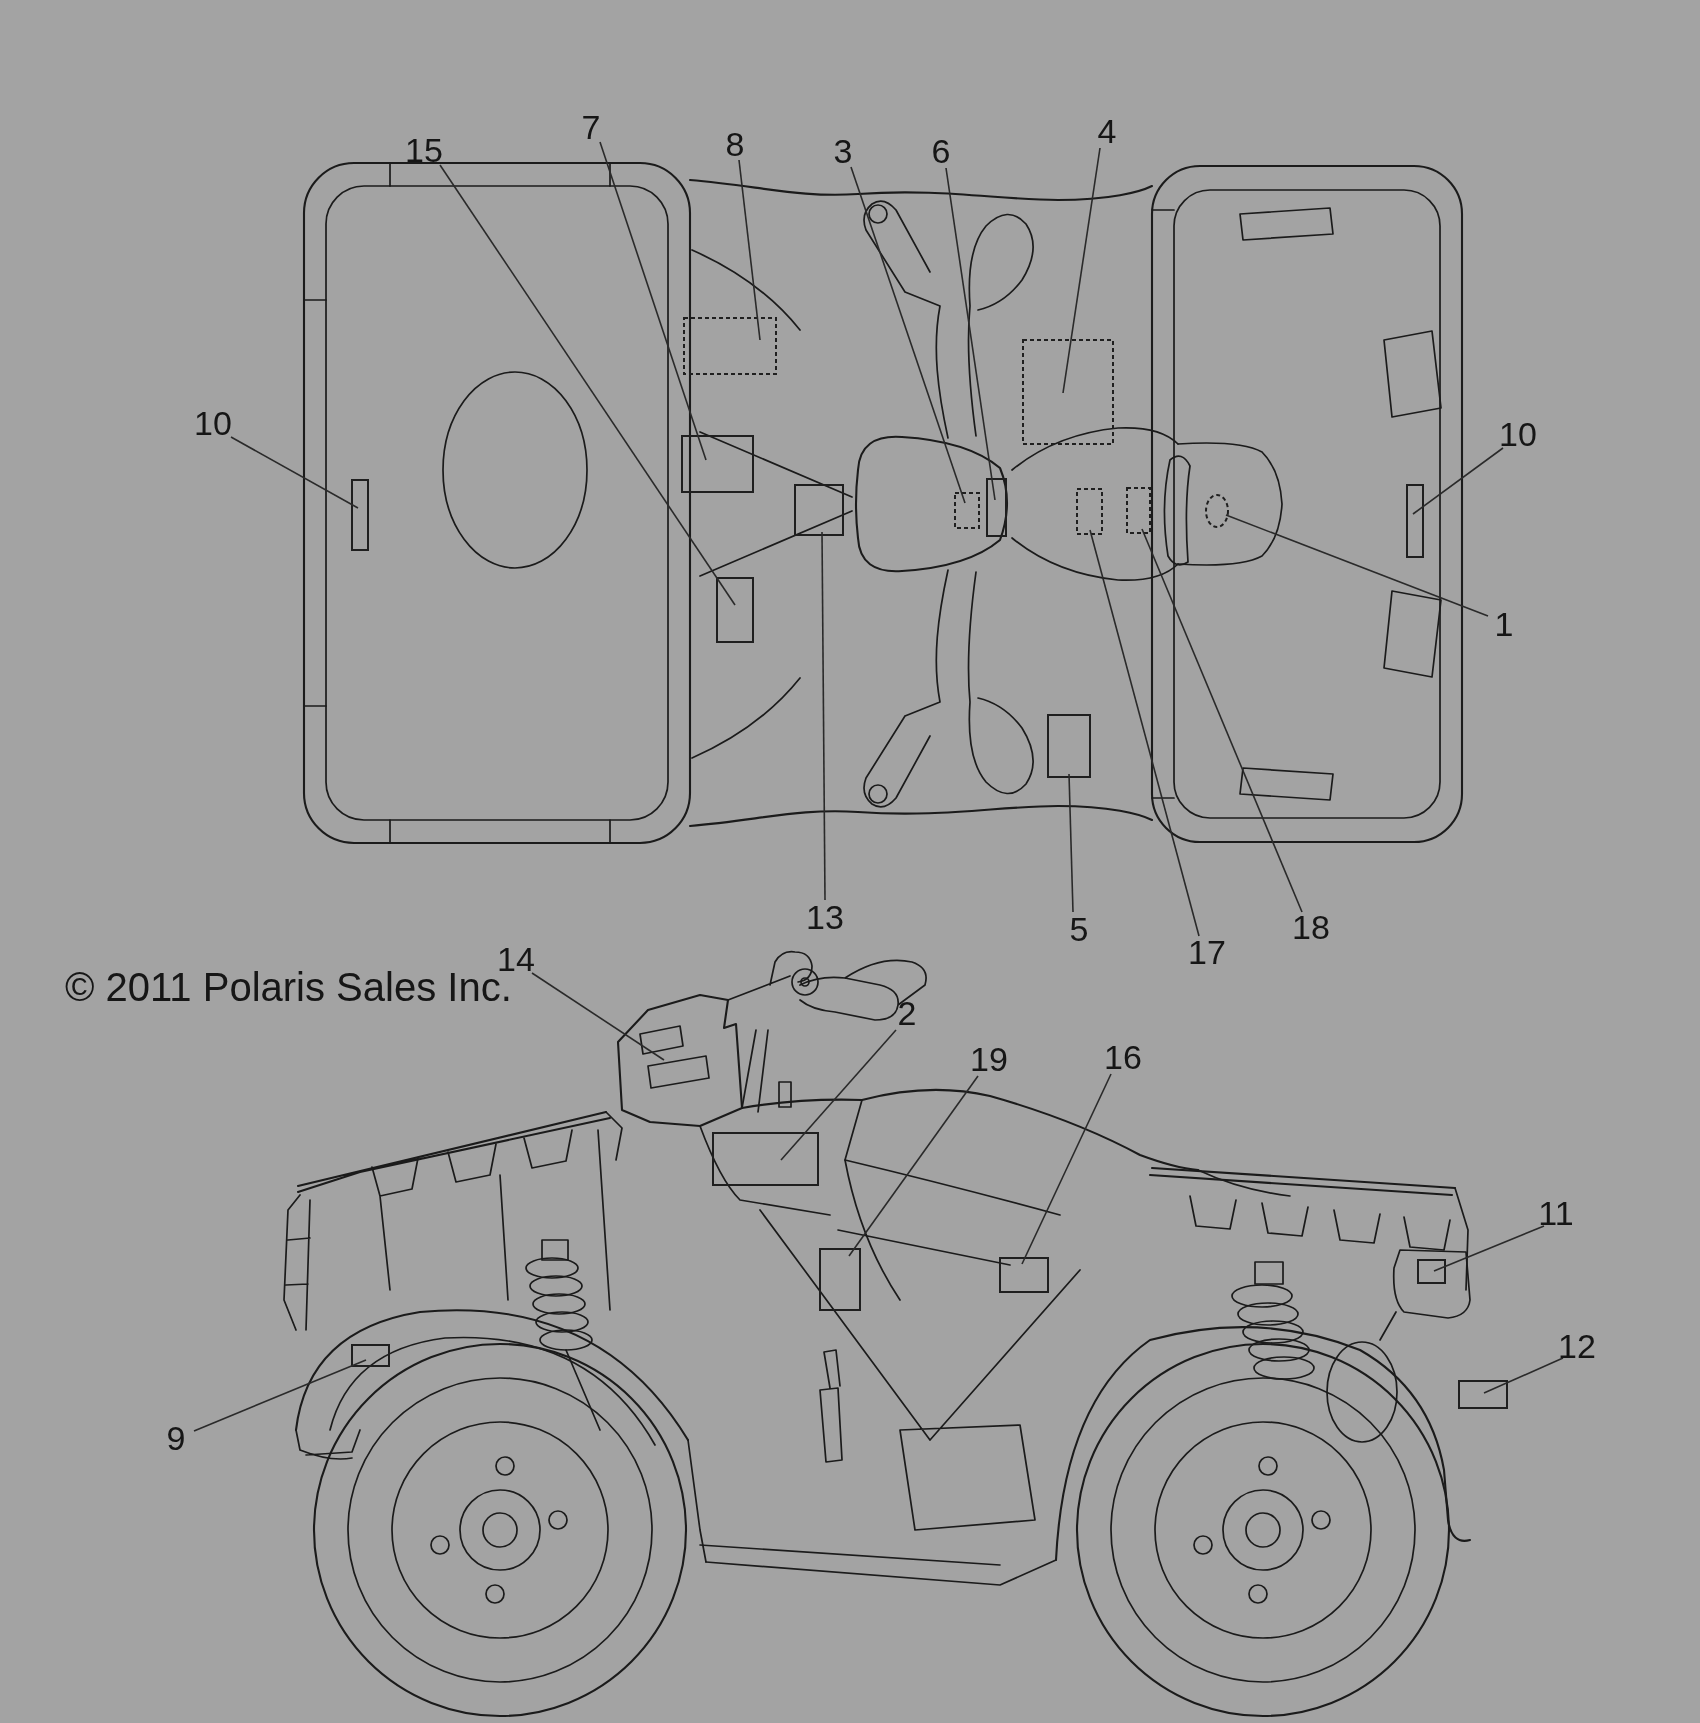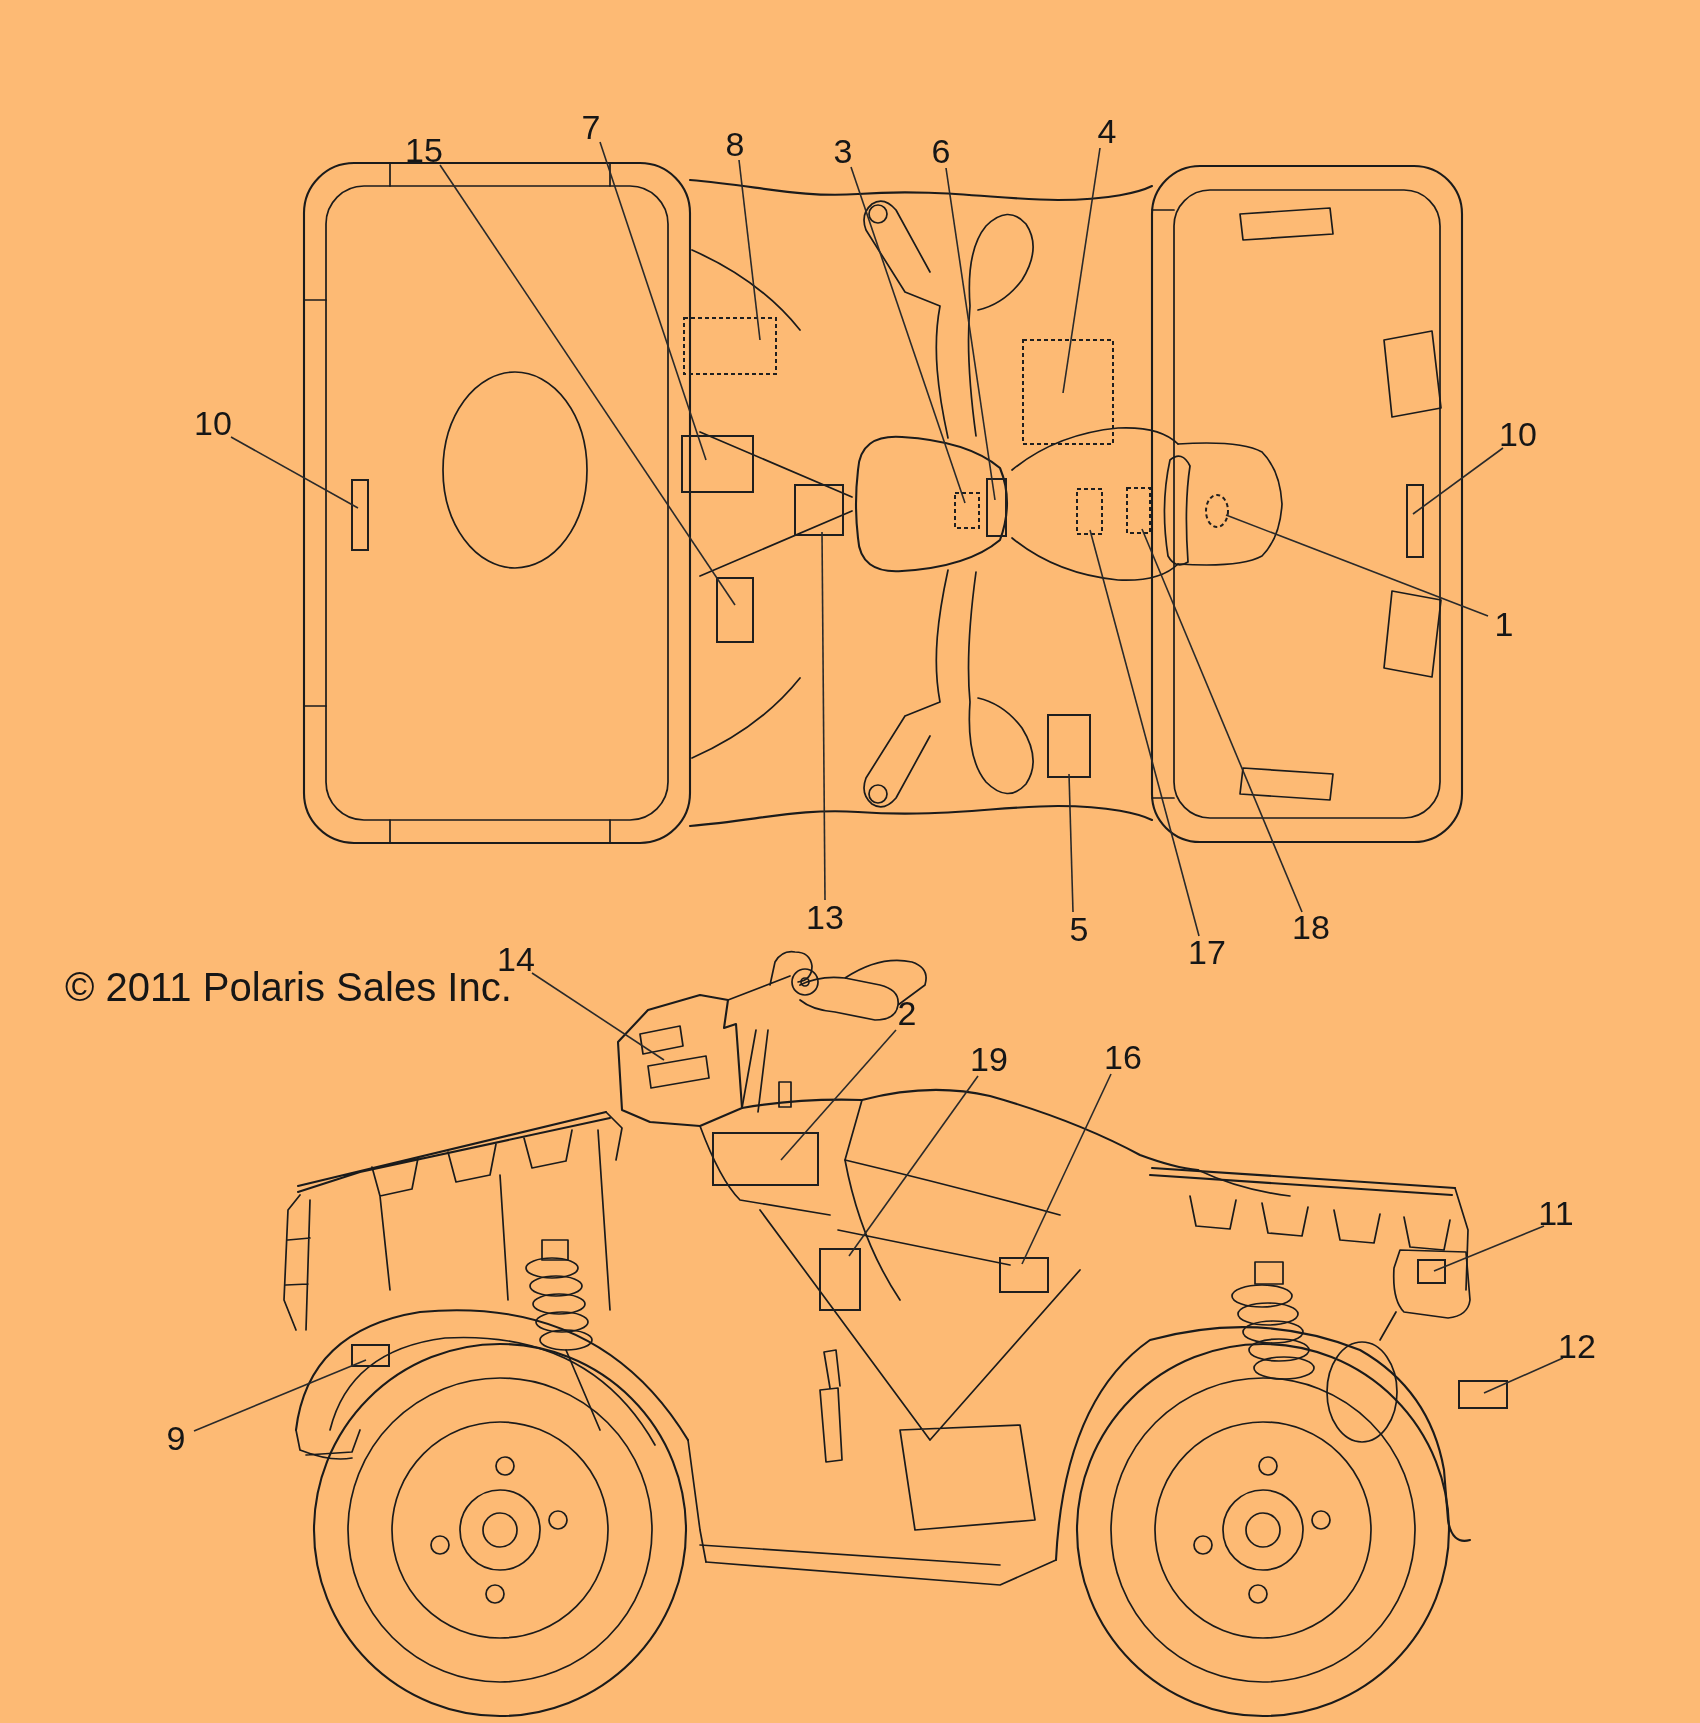--- a/index.html
+++ b/index.html
@@ -1,16 +1,16 @@
 <!DOCTYPE html>
 <html><head>
 <meta charset="utf-8">
 <style>
   html,body{margin:0;padding:0;background:#ffffff;}
-  #stage{position:relative;width:1700px;height:1723px;background:#fdba74;overflow:hidden;}
+  #stage{position:relative;width:1700px;height:1723px;background:#a3a3a3;overflow:hidden;}
   svg{display:block;}
   svg text{font-family:"Liberation Sans","DejaVu Sans",sans-serif;fill:#161616;}
   .callout-label{font-size:34px;}
   .copyright{font-size:40px;}
   .outline{fill:none;stroke:#1b1b1b;stroke-width:2.1;stroke-linecap:round;stroke-linejoin:round;}
   .thin{fill:none;stroke:#1b1b1b;stroke-width:1.7;stroke-linecap:round;stroke-linejoin:round;}
   .leader{stroke:#2a2a2a;stroke-width:1.6;fill:none;}
   .decal{fill:none;stroke:#1f1f1f;stroke-width:2;}
   .decal.dashed{stroke-dasharray:4 3;}
 </style>

